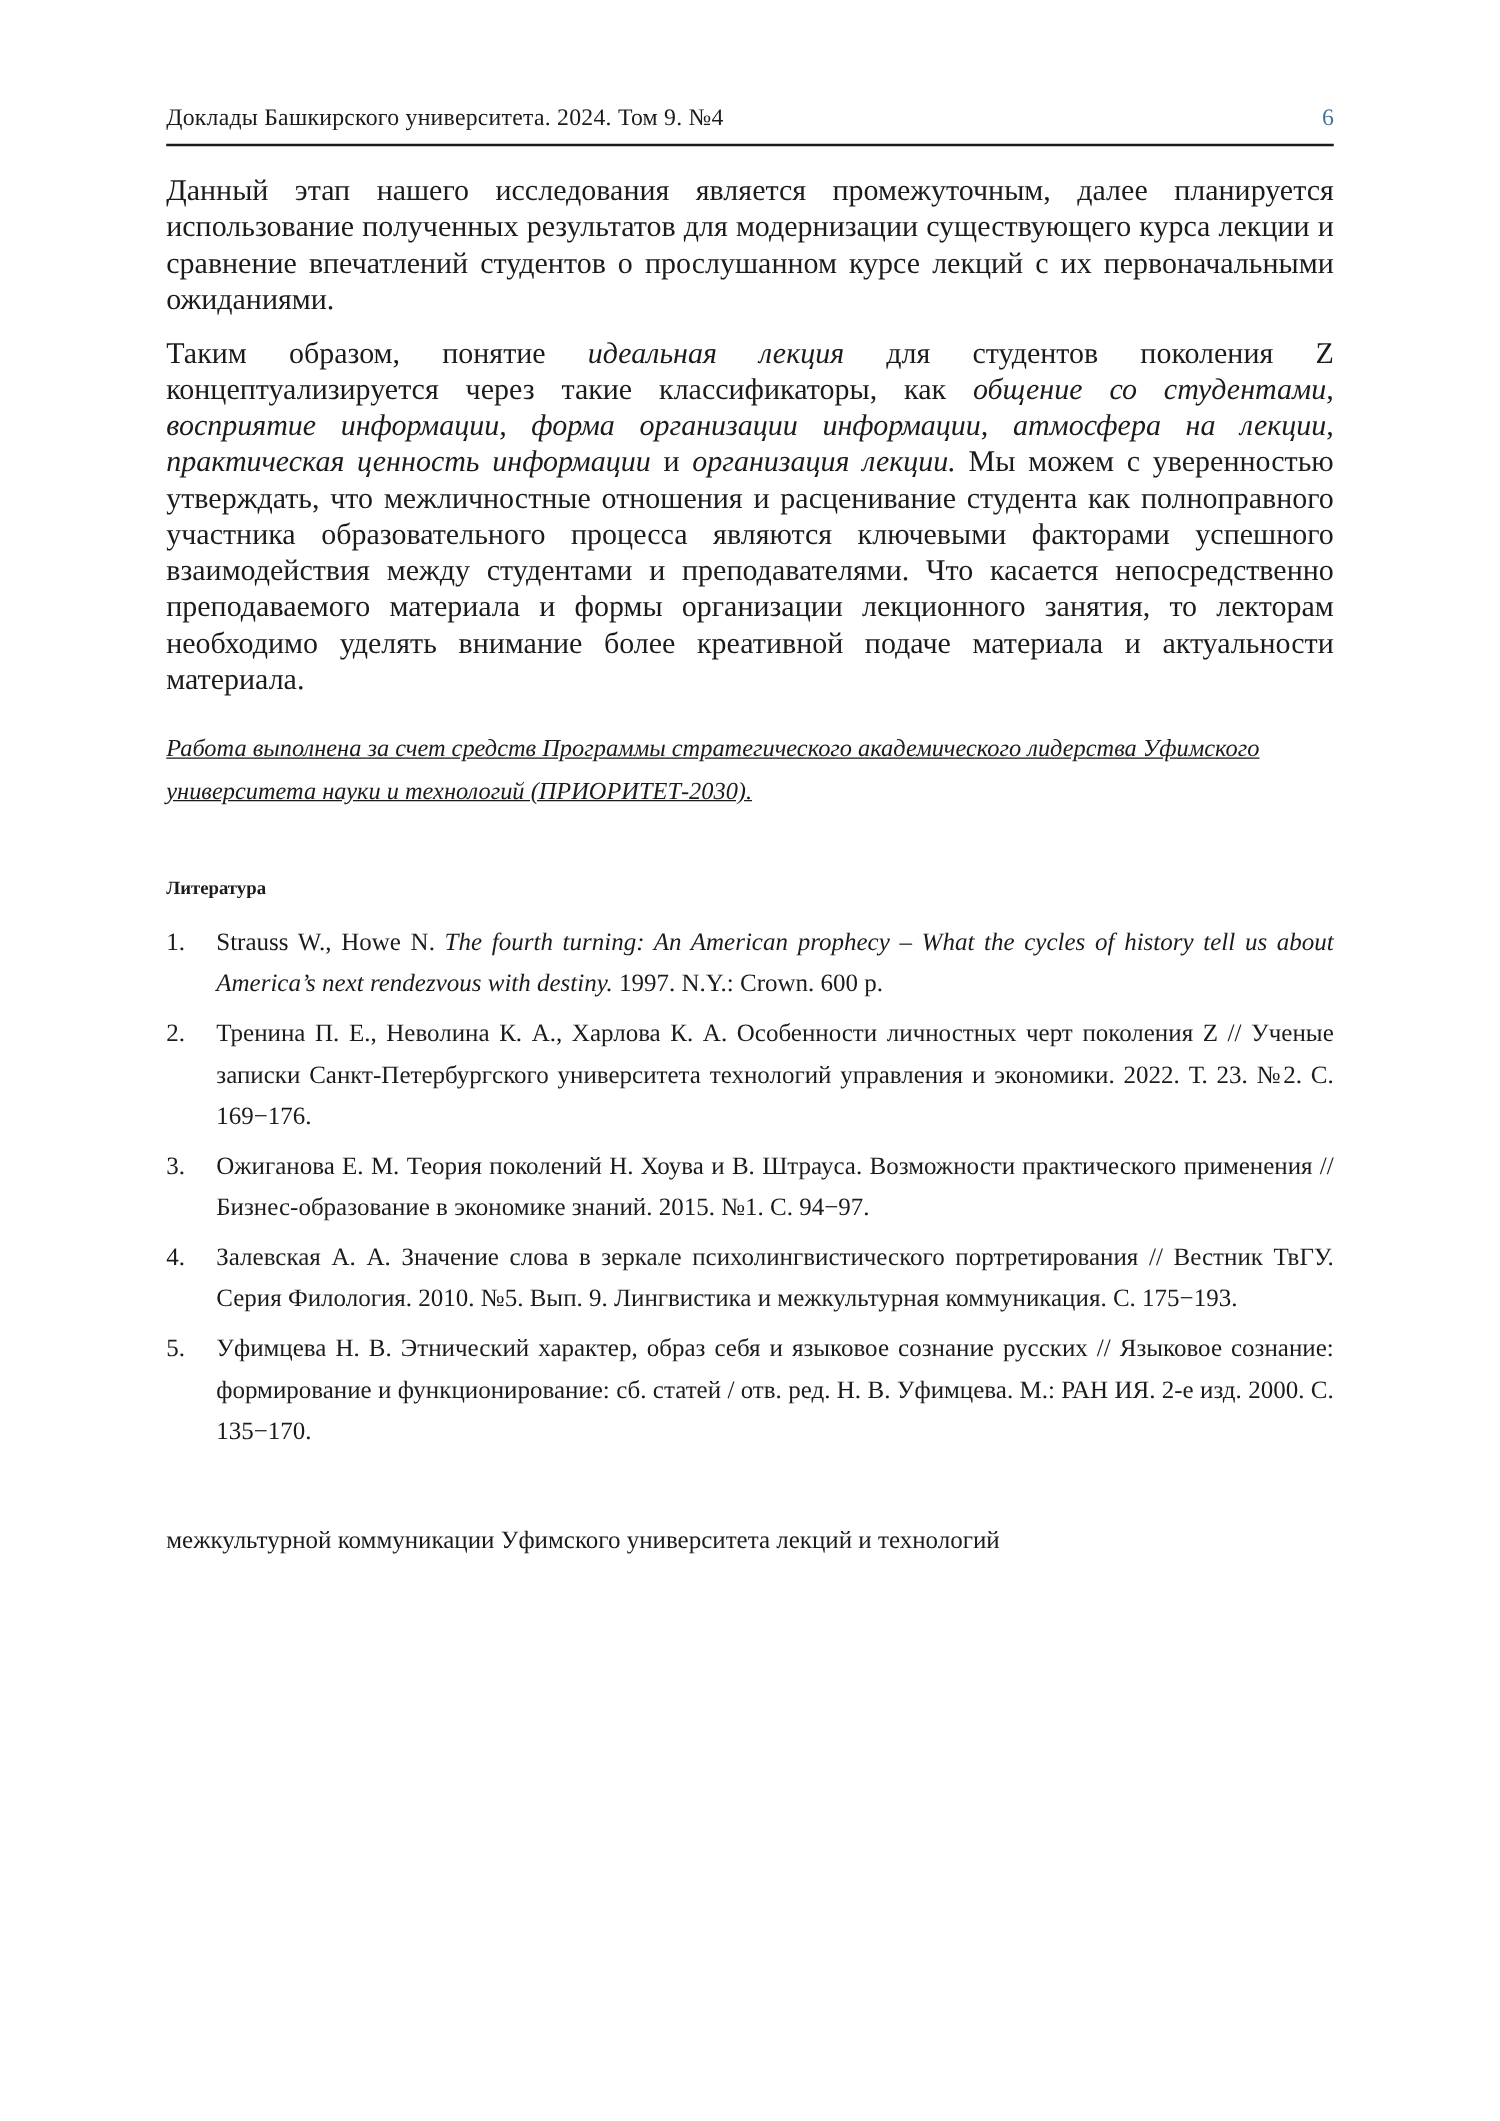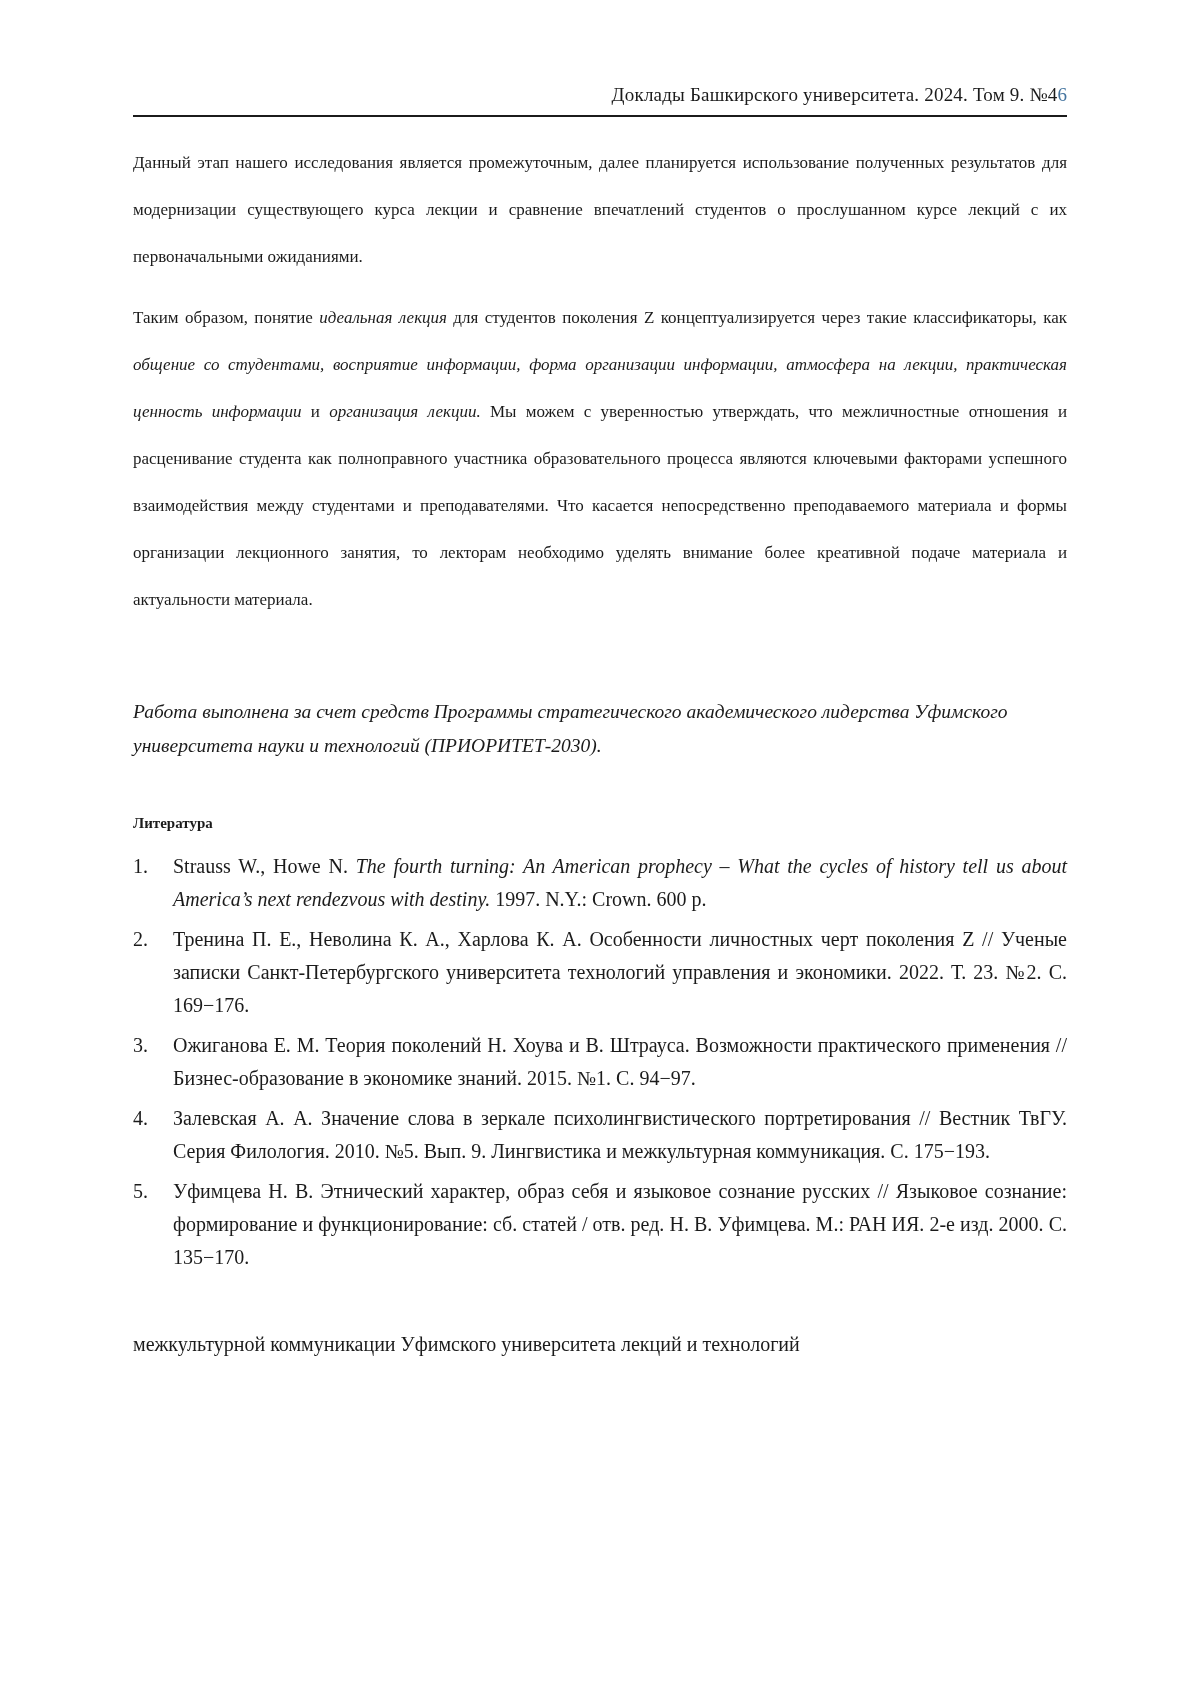--- a/index.html
+++ b/index.html
@@ -12,42 +12,43 @@
     width: 1200px;
     height: 1697px;
     background: #ffffff;
     box-sizing: border-box;
     padding: 84px 133px 0 133px;
     font-family: "Liberation Serif", "DejaVu Serif", serif;
     color: #1b1b1b;
   }
   .header {
     display: flex;
-    justify-content: flex-end;
+    justify-content: space-between;
     align-items: baseline;
     font-size: 19px;
     padding-bottom: 9px;
     border-bottom: 2px solid #1b1b1b;
   }
   .header .journal-title { letter-spacing: 0.2px; }
   .header .page-number { color: #44749f; }
   .body-text { margin-top: 22px; }
   .para {
-    font-size: 17px;
-    line-height: 47px;
+    font-size: 24px;
+    line-height: 29px;
     text-align: justify;
     margin: 0 0 14px 0;
   }
   .para em, .ref-text em, .ack em { font-style: italic; }
   .ack {
     font-size: 19.5px;
     line-height: 34px;
     font-style: italic;
-    margin-top: 72px;
+    margin-top: 24px;
     text-align: left;
+    text-decoration: underline;
   }
   .ref-heading {
     font-size: 15px;
     font-weight: bold;
     margin-top: 52px;
   }
   .ref-list { margin-top: 18px; }
   .ref-item {
     display: flex;
     font-size: 20px;

